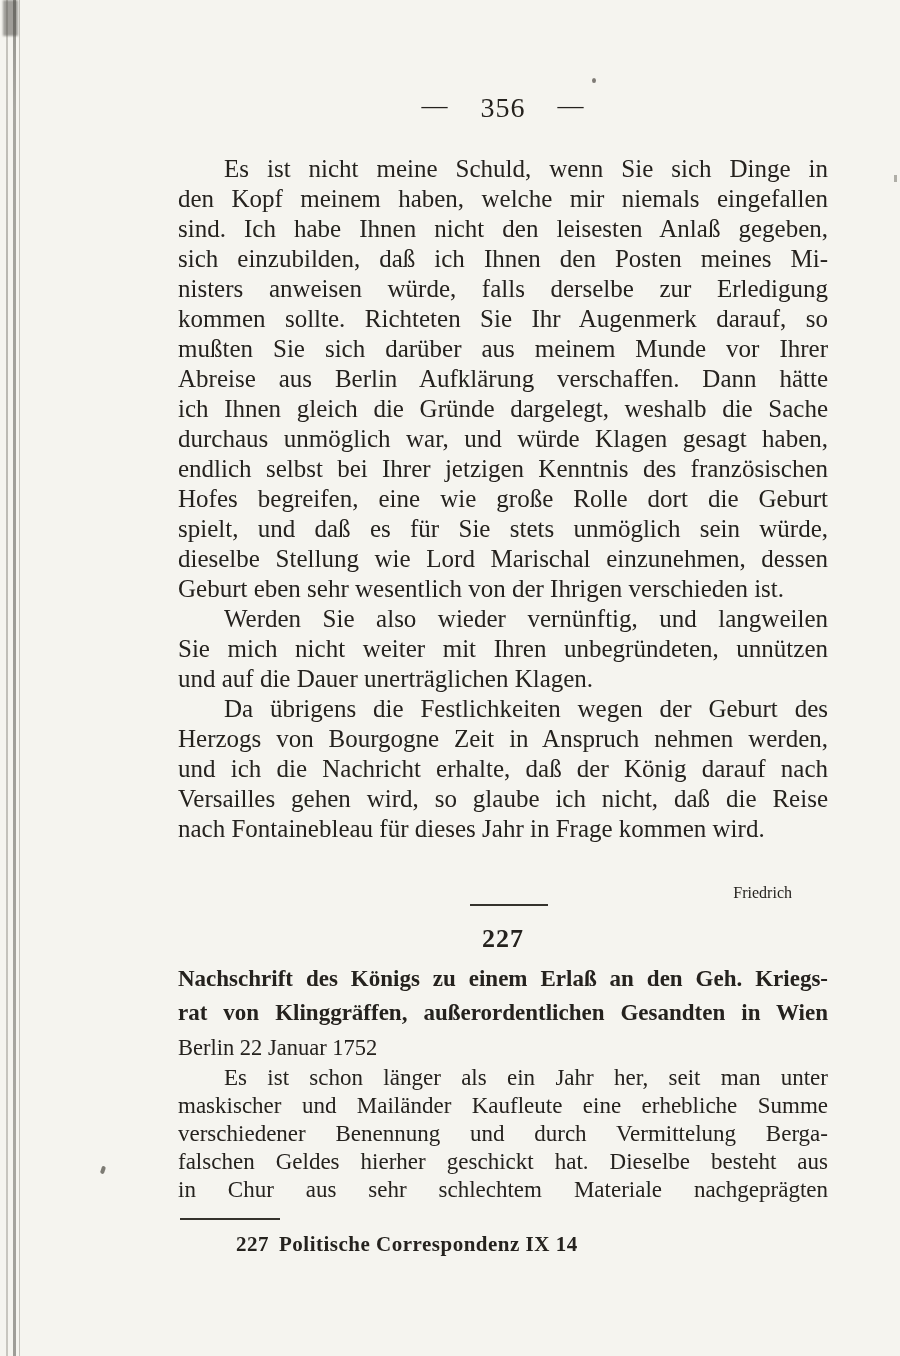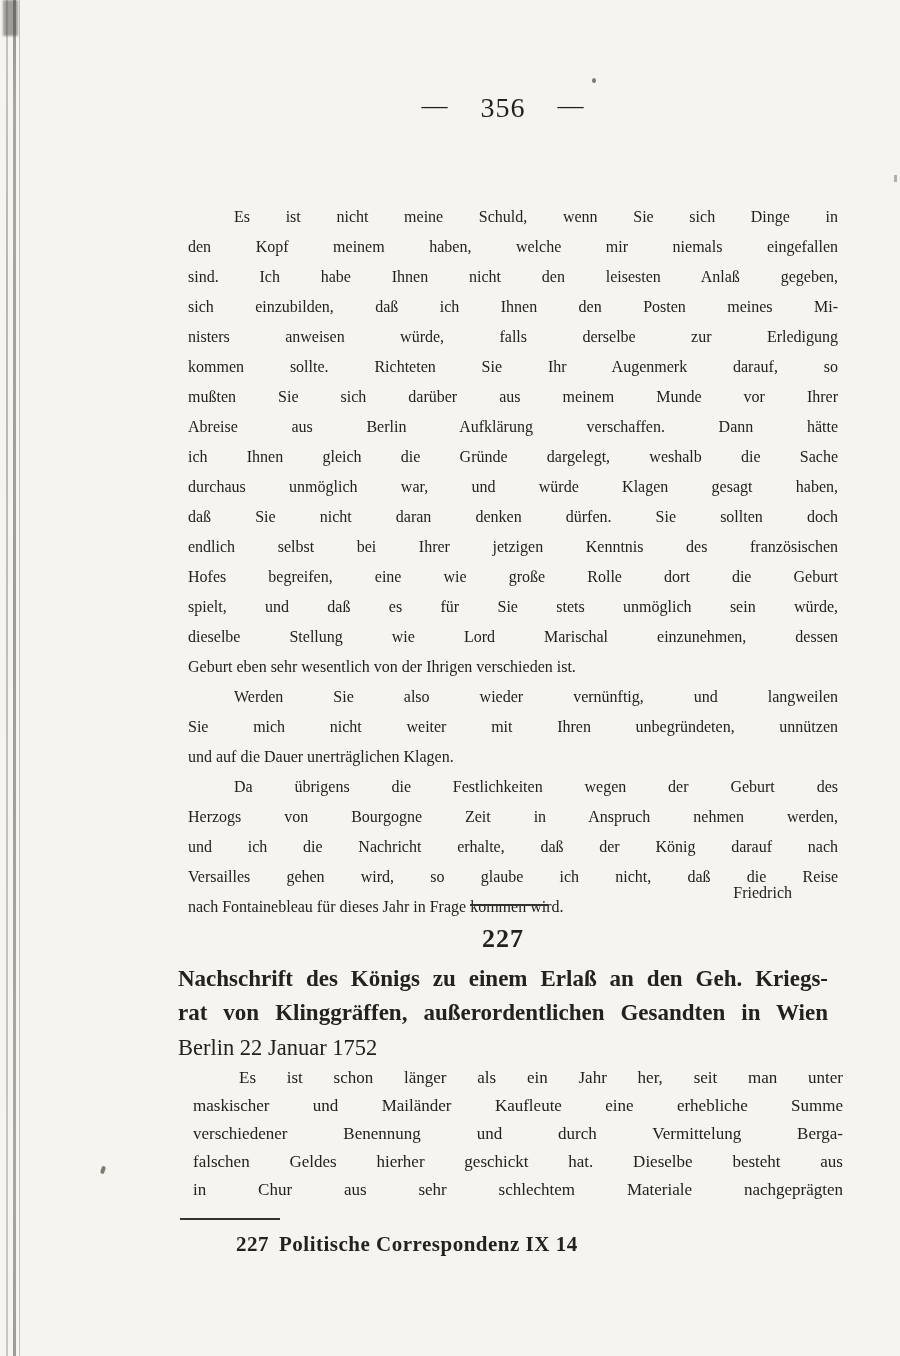--- a/index.html
+++ b/index.html
@@ -27,22 +27,22 @@
   
   .page-header{
     position:absolute;top:92px;left:178px;width:650px;
     display:flex;justify-content:center;align-items:center;gap:32px;
     font-size:28px;letter-spacing:1px;
   }
   .page-header .dash{font-size:26px;transform:translateY(-2px);}
 
   
   .letter-body{
-    position:absolute;top:154px;left:188px;width:650px;
-    font-size:16px;line-height:30px;margin-top:48px;
+    position:absolute;top:154px;left:178px;width:650px;
+    font-size:25px;line-height:30px;
   }
   .line{
     text-align:justify;
     text-align-last:justify;
     height:30px;white-space:nowrap0; 
   }
   .line.indent{text-indent:46px;}
   .paragraph .line:last-child{text-align-last:left;}
 
   .signature{
@@ -63,22 +63,22 @@
   }
   .doc-heading .line{height:34px;}
   .doc-heading .line:last-child{text-align-last:justify;}
 
   .dateline{
     position:absolute;top:1034px;left:178px;width:650px;
     text-align:left;font-size:22.5px;line-height:28px;
   }
 
   .doc-body{
-    position:absolute;top:1064px;left:193px;width:650px;
-    font-size:17px;line-height:28px;
+    position:absolute;top:1064px;left:178px;width:650px;
+    font-size:23px;line-height:28px;
   }
   .doc-body .line{height:28px;text-align-last:justify;}
   .doc-body .line:last-child{text-align-last:justify;}
 
   .footnote-rule{position:absolute;top:1218px;left:180px;width:100px;height:2px;background:#35322d;}
   .footnote{
     position:absolute;top:1232px;left:236px;
     font-size:21px;font-weight:bold;letter-spacing:.5px;
   }
   .footnote .fn-label{margin-right:10px;}
@@ -107,21 +107,20 @@
         <div class="line indent">Es ist nicht meine Schuld, wenn Sie sich Dinge in</div>
         <div class="line">den Kopf meinem haben, welche mir niemals eingefallen</div>
         <div class="line">sind. Ich habe Ihnen nicht den leisesten Anlaß gegeben,</div>
         <div class="line">sich einzubilden, daß ich Ihnen den Posten meines Mi-</div>
         <div class="line">nisters anweisen würde, falls derselbe zur Erledigung</div>
         <div class="line">kommen sollte. Richteten Sie Ihr Augenmerk darauf, so</div>
         <div class="line">mußten Sie sich darüber aus meinem Munde vor Ihrer</div>
         <div class="line">Abreise aus Berlin Aufklärung verschaffen. Dann hätte</div>
         <div class="line">ich Ihnen gleich die Gründe dargelegt, weshalb die Sache</div>
         <div class="line">durchaus unmöglich war, und würde Klagen gesagt haben,</div>
-        <div class="line">daß Sie nicht daran denken dürfen. Sie sollten doch</div>
         <div class="line">endlich selbst bei Ihrer jetzigen Kenntnis des französischen</div>
         <div class="line">Hofes begreifen, eine wie große Rolle dort die Geburt</div>
         <div class="line">spielt, und daß es für Sie stets unmöglich sein würde,</div>
         <div class="line">dieselbe Stellung wie Lord Marischal einzunehmen, dessen</div>
         <div class="line">Geburt eben sehr wesentlich von der Ihrigen verschieden ist.</div>
       </div>
       <div class="paragraph">
         <div class="line indent">Werden Sie also wieder vernünftig, und langweilen</div>
         <div class="line">Sie mich nicht weiter mit Ihren unbegründeten, unnützen</div>
         <div class="line">und auf die Dauer unerträglichen Klagen.</div>

